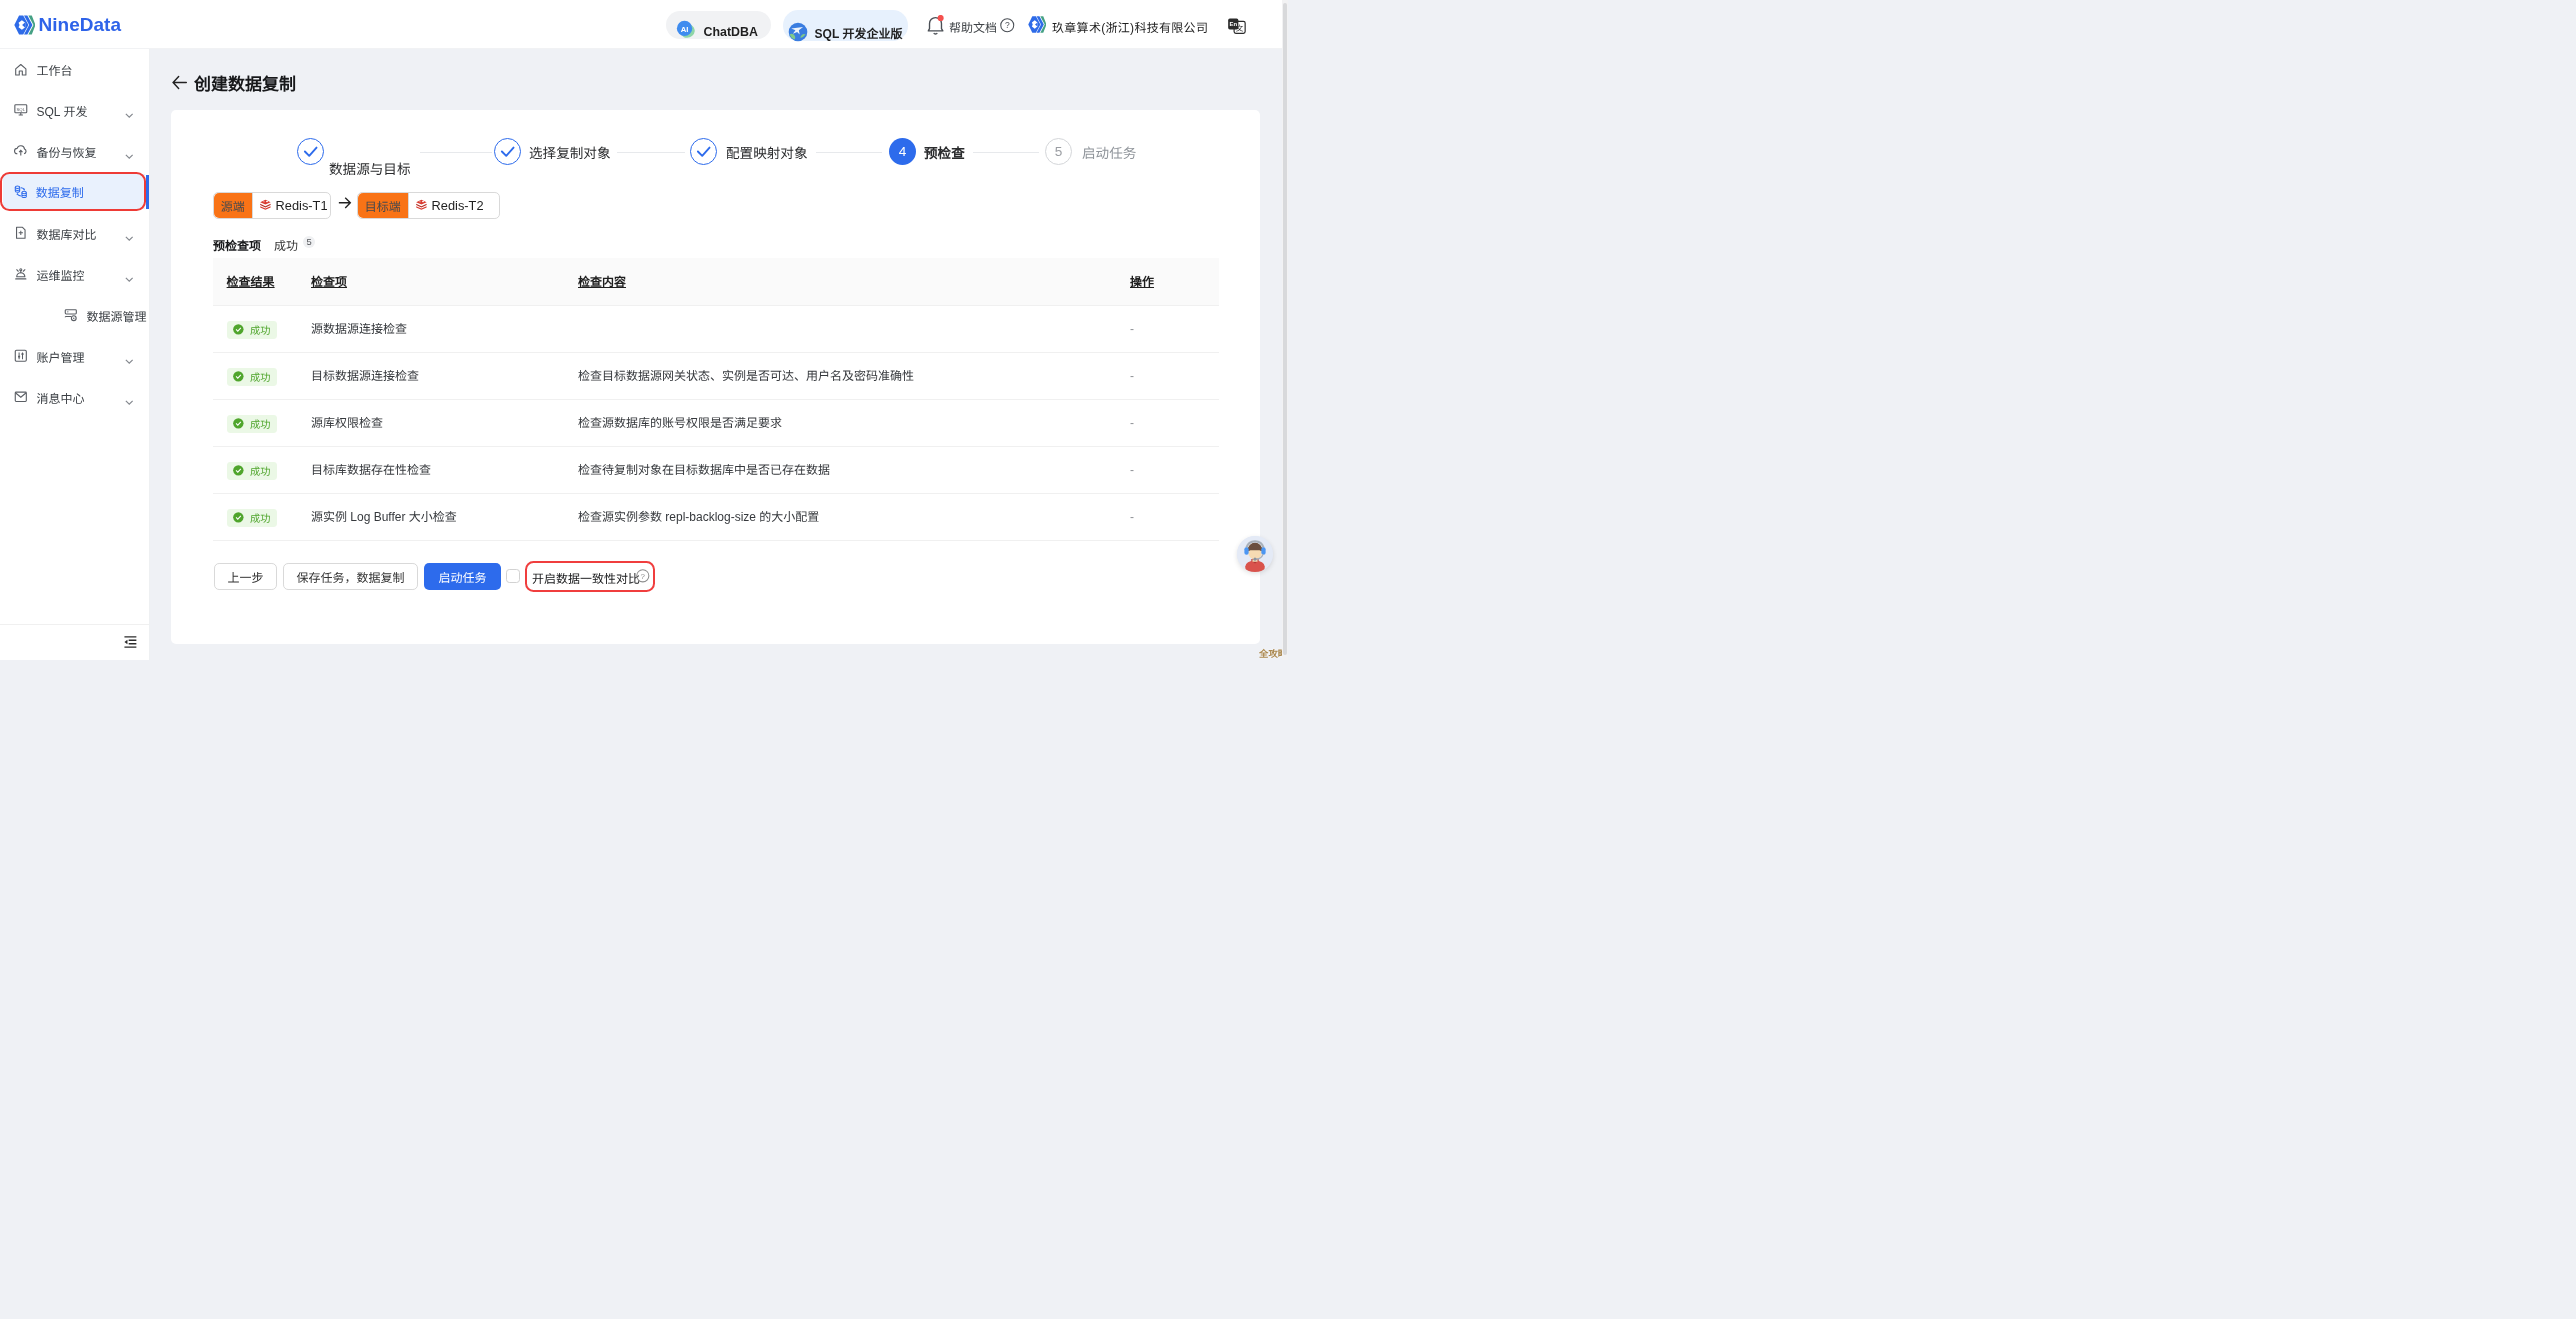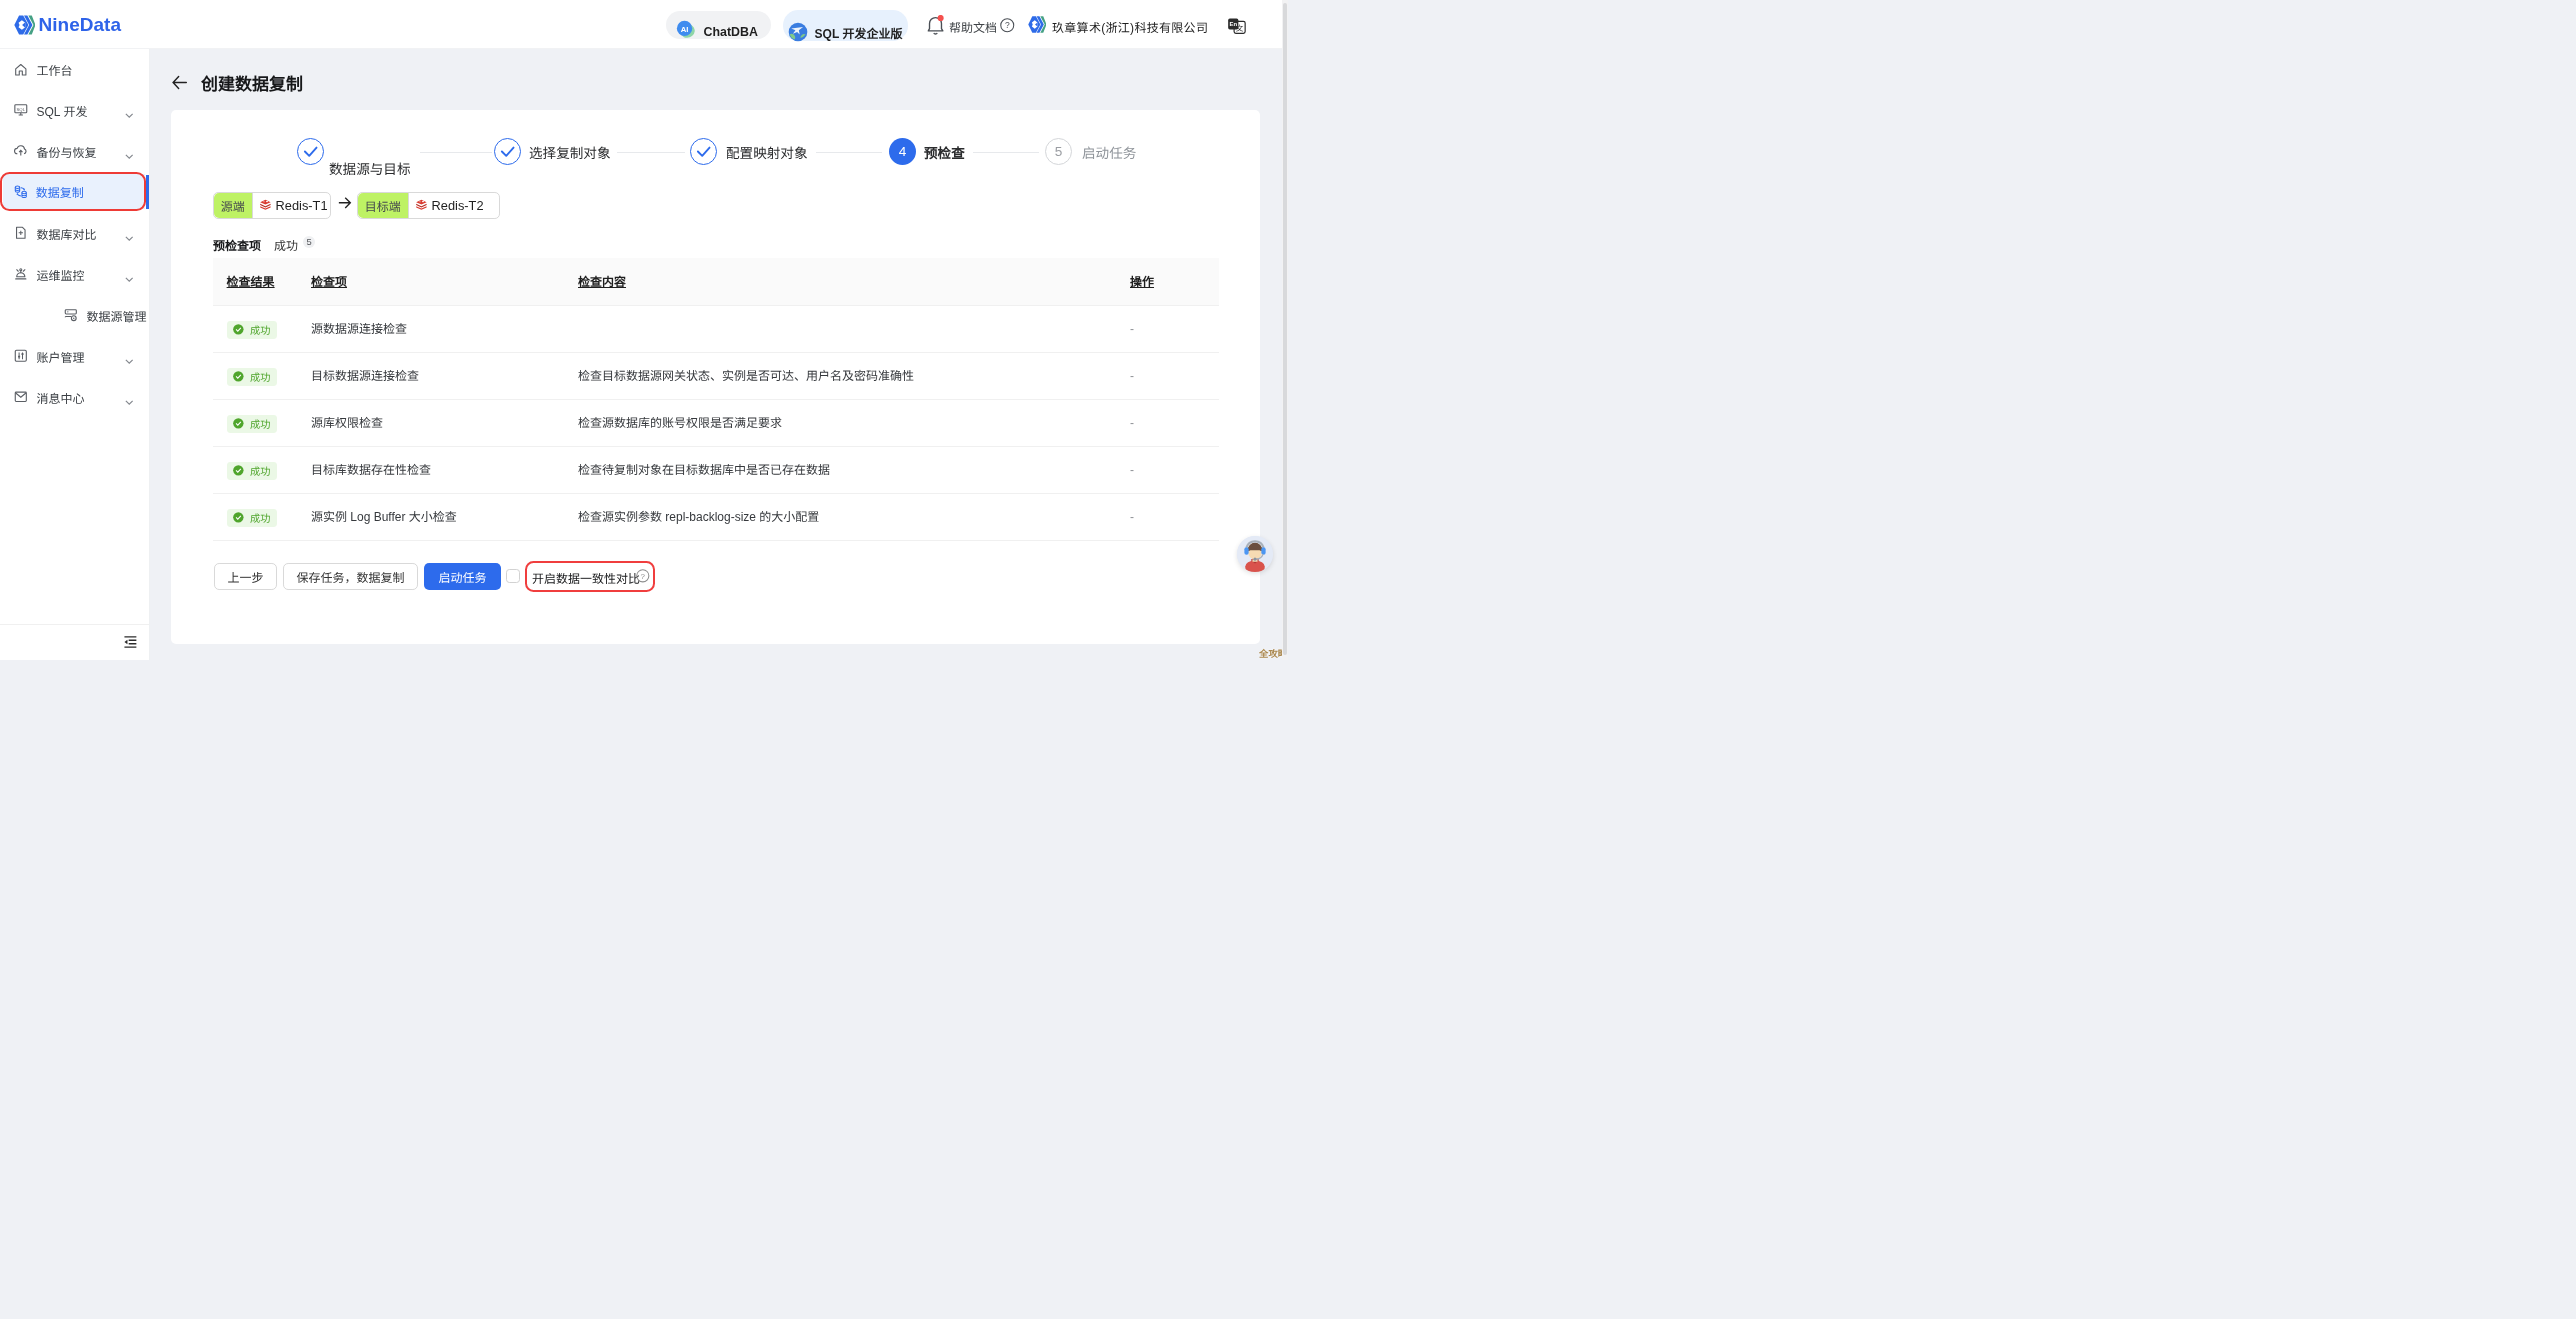--- a/index.html
+++ b/index.html
@@ -29,35 +29,35 @@
 .mactive{background:#e9f1fd;border-radius:0;color:#2d6bec;left:2.6px;width:142px;}
 #redbox1{position:absolute;left:0px;top:123px;width:146px;height:39px;border:2.1px solid #ee3b36;border-radius:9.4px;z-index:5;}
 #bluebar{position:absolute;right:0px;top:126px;width:2.6px;height:34px;background:#2d6bec;}
 #sidefoot{position:absolute;left:0;bottom:0;width:149px;height:36px;border-top:0.9px solid #f0f0f0;}
 #collapseicon{position:absolute;left:124px;top:11px;}
 
 
 #content{position:absolute;left:150px;top:49px;width:1138px;height:611px;background:#eff1f5;}
 #titlerow{position:absolute;left:0px;top:21px;height:25.6px;display:flex;align-items:center;}
 #backarrow{margin-left:21px;width:17px;height:17px;}
-#pagetitle{margin-left:13px;font-size:17px;font-weight:600;color:#17181a;}
+#pagetitle{margin-left:6px;font-size:17px;font-weight:600;color:#17181a;}
 
 #card{position:absolute;left:171px;top:110px;width:1089px;height:534px;background:#fff;border-radius:5.1px;z-index:1;}
 
 
 .stepc{position:absolute;top:138px;width:27px;height:27px;border-radius:50%;z-index:2;}
 .stepc.done{background:#fff;border:1.3px solid #2d6bec;}
 .stepc.cur{background:#2d6bec;color:#fff;text-align:center;line-height:27px;font-size:13.6px;}
 .stepc.wait{background:#fff;border:1.3px solid #d4d6d9;color:#9b9ea3;text-align:center;line-height:25.6px;font-size:13.6px;}
 .steptitle{position:absolute;top:142px;font-size:13.6px;color:#2b2c2e;z-index:2;}
 .steptail{position:absolute;top:152px;height:0.9px;background:#e7e9ec;z-index:2;}
 
 
 .epbox{position:absolute;top:192px;height:27px;border:0.9px solid #d9d9d9;border-radius:5.1px;display:flex;align-items:center;background:#fff;z-index:2;white-space:nowrap;}
-.eplabel{height:100%;display:flex;align-items:center;padding:0 6.8px;background:#bef264;border-right:0.9px solid #d9d9d9;border-radius:5.1px 0 0 5.1px;color:#45494e;flex:none;}
+.eplabel{height:100%;display:flex;align-items:center;padding:0 6.8px;background:#f97316;border-right:0.9px solid #d9d9d9;border-radius:5.1px 0 0 5.1px;color:#45494e;flex:none;}
 .epval{display:flex;align-items:center;padding:0 6.8px;color:#1f1f1f;font-size:12.8px;flex:none;}
 .redisicon{width:12.8px;height:12.8px;margin-right:3.4px;flex:none;}
 #eparrow{position:absolute;left:338px;top:196px;z-index:2;}
 
 
 #pretitle{position:absolute;left:213px;top:236px;font-weight:700;font-size:12px;color:#17181a;z-index:2;}
 #oktext{position:absolute;left:274px;top:236px;font-size:12px;color:#333;z-index:2;}
 #okbadge{position:absolute;left:303px;top:236px;min-width:12px;height:12px;padding:0;border-radius:6px;background:#eff0f2;color:#55585c;font-size:9.4px;line-height:12px;text-align:center;z-index:2;}
 
 

